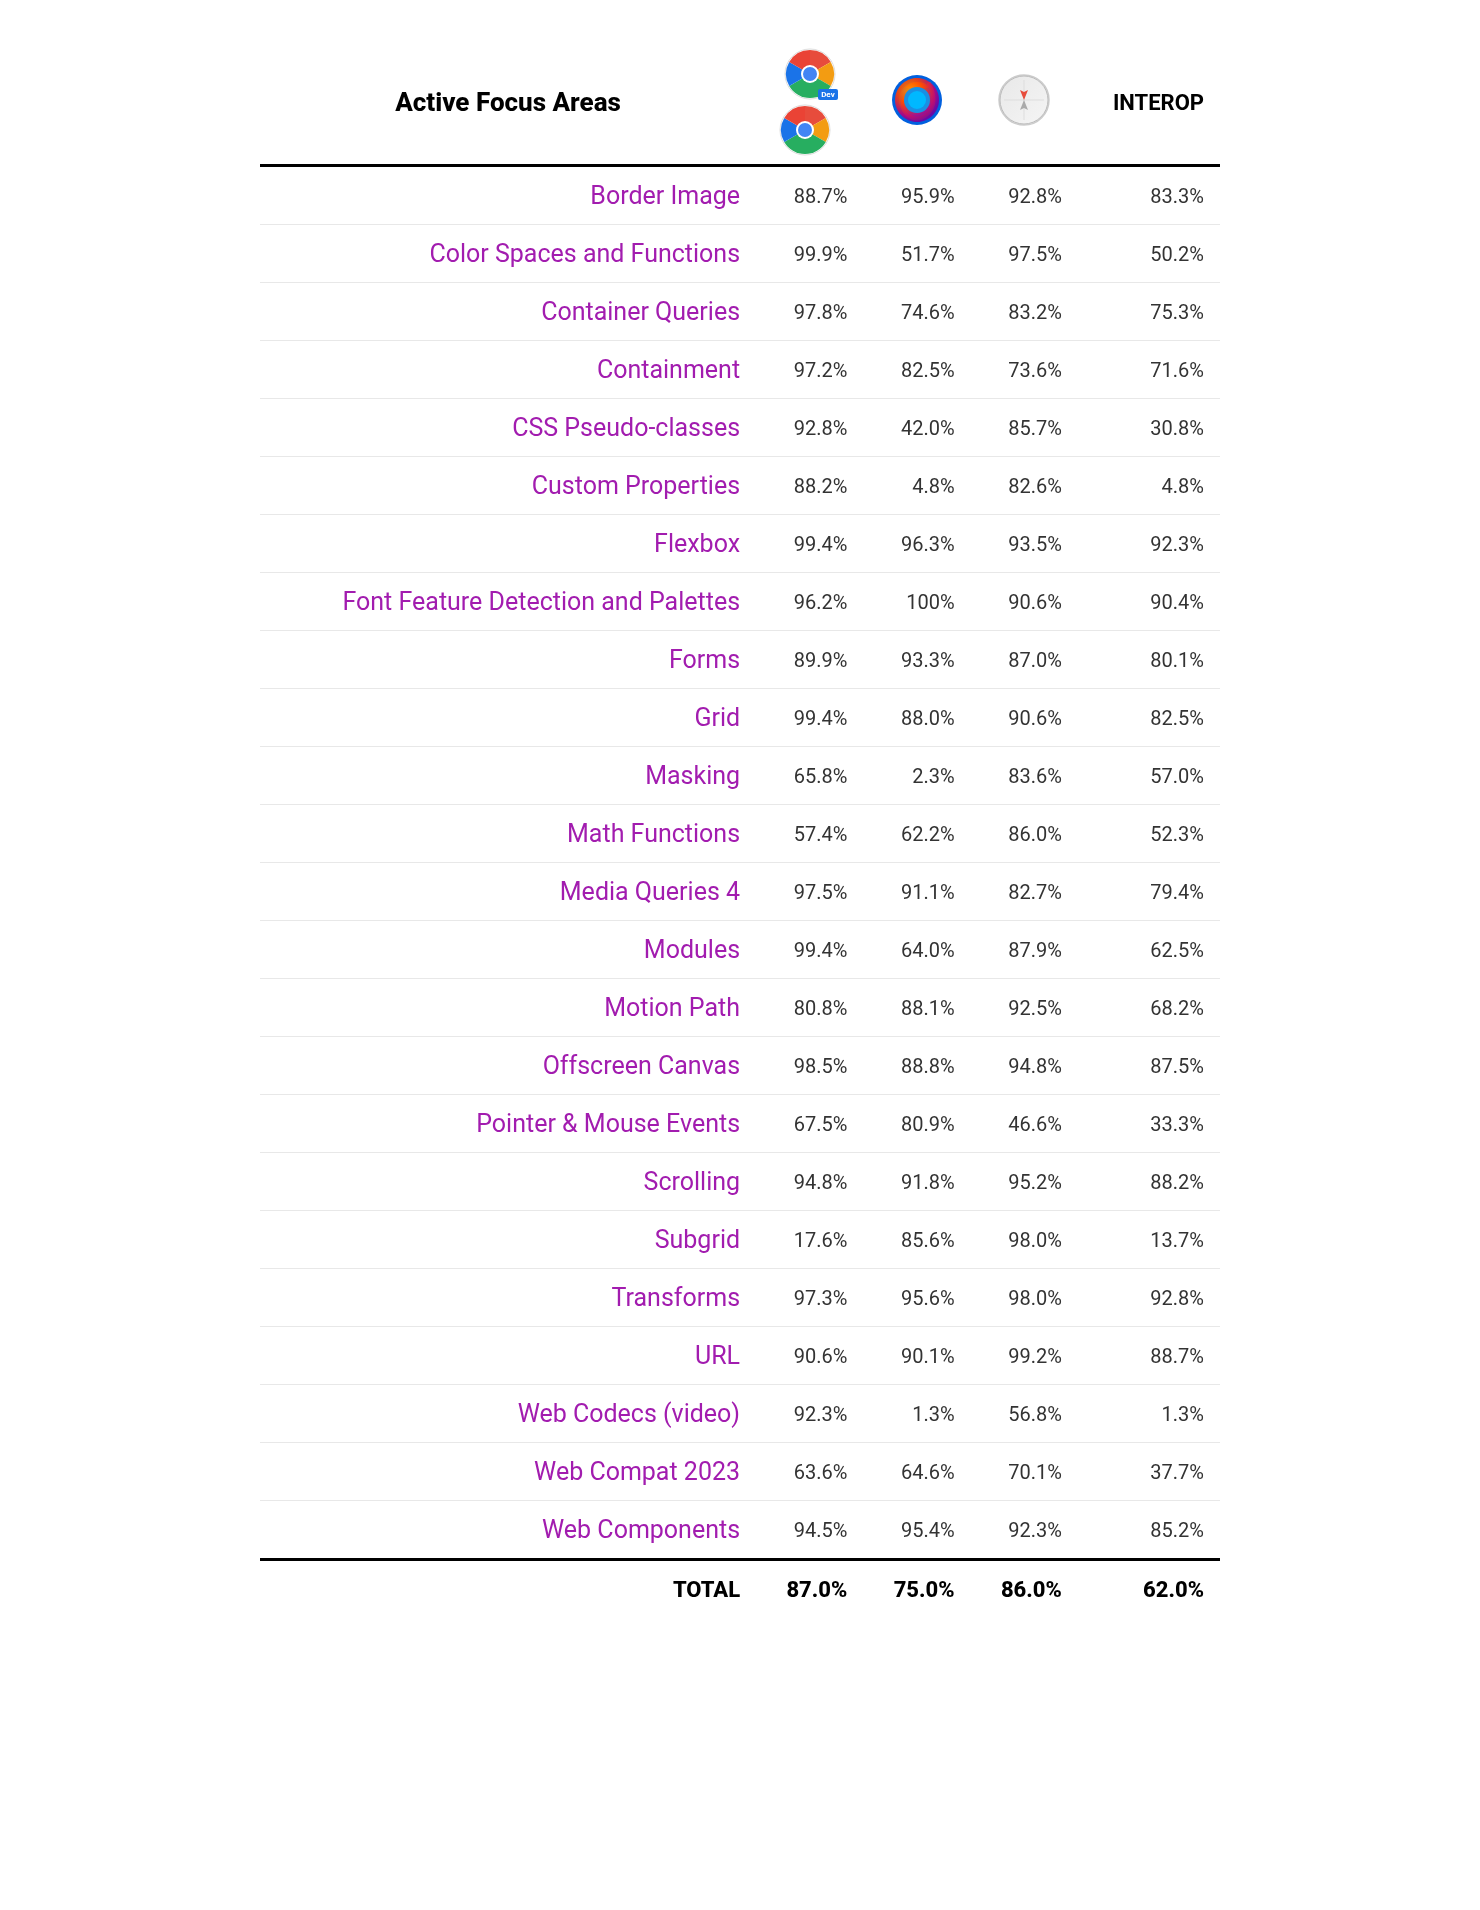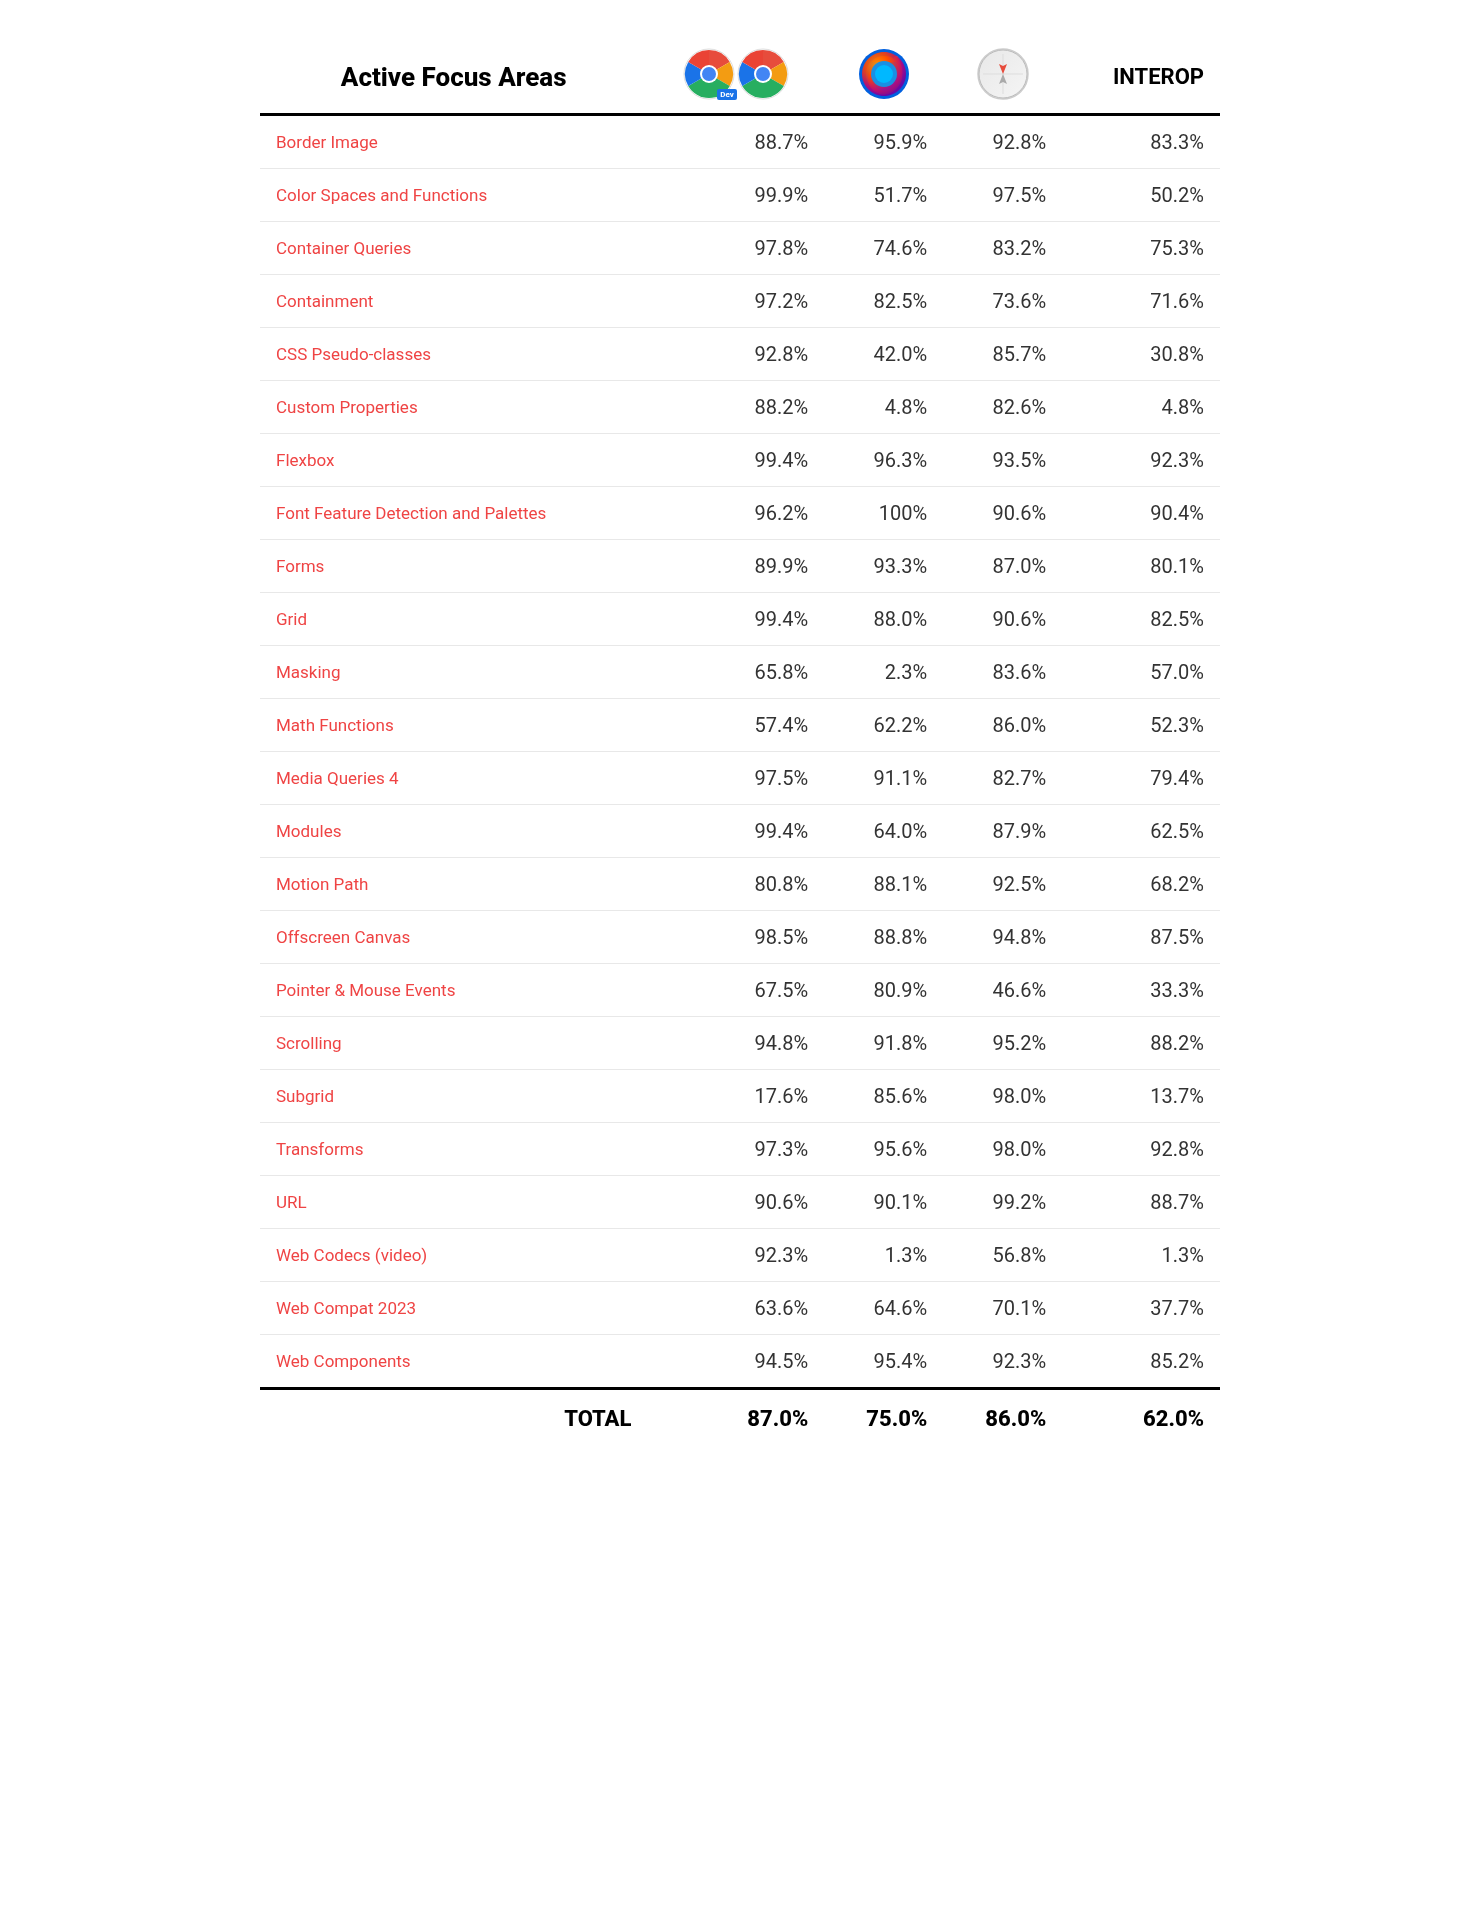--- a/index.html
+++ b/index.html
@@ -50,23 +50,23 @@
     tbody tr:last-child {
       border-bottom: 3px solid #000;
     }
     tbody td {
       padding: 14px 16px;
       font-size: 20px;
       text-align: right;
       color: #333;
     }
     tbody td.col-name {
-      text-align: left;
-      color: #ef4444;
-      font-size: 17px;
+      text-align: right;
+      color: #a21caf;
+      font-size: 25px;
       font-weight: 400;
       cursor: pointer;
     }
     tfoot tr {
       border-top: 2px solid #000;
     }
     tfoot td {
       padding: 16px 16px;
       font-size: 22px;
       font-weight: 800;
@@ -84,21 +84,21 @@
 </head>
 <body>
 
 <div class="table-container">
   <table>
     <thead>
       <tr>
         <th class="col-name">Active Focus Areas</th>
         <th class="col-icon icon-cell">
           
-          <div style="display:inline-flex; align-items:flex-end; gap:12px; position:relative;">
+          <div style="display:inline-flex; align-items:center; gap:4px; position:relative;flex-direction:column;">
             <div style="position:relative; width:52px; height:52px; flex-shrink:0;">
               <svg width="52" height="52" viewBox="0 0 52 52">
                 <circle cx="26" cy="26" r="25" fill="#fff" stroke="#ddd" stroke-width="1"></circle>
 
                 <path d="M26,26 L26,2 A24,24 0 0,1 46.78,14 Z" fill="#e74c3c"></path>
                 <path d="M26,26 L46.78,14 A24,24 0 0,1 46.78,38 Z" fill="#f39c12"></path>
                 <path d="M26,26 L46.78,38 A24,24 0 0,1 5.22,38 Z" fill="#27ae60"></path>
                 <path d="M26,26 L5.22,38 A24,24 0 0,1 5.22,14 Z" fill="#1a73e8"></path>
                 <path d="M26,26 L5.22,14 A24,24 0 0,1 26,2 Z" fill="#ea4335"></path>
                 <circle cx="26" cy="26" r="9" fill="white"></circle>

